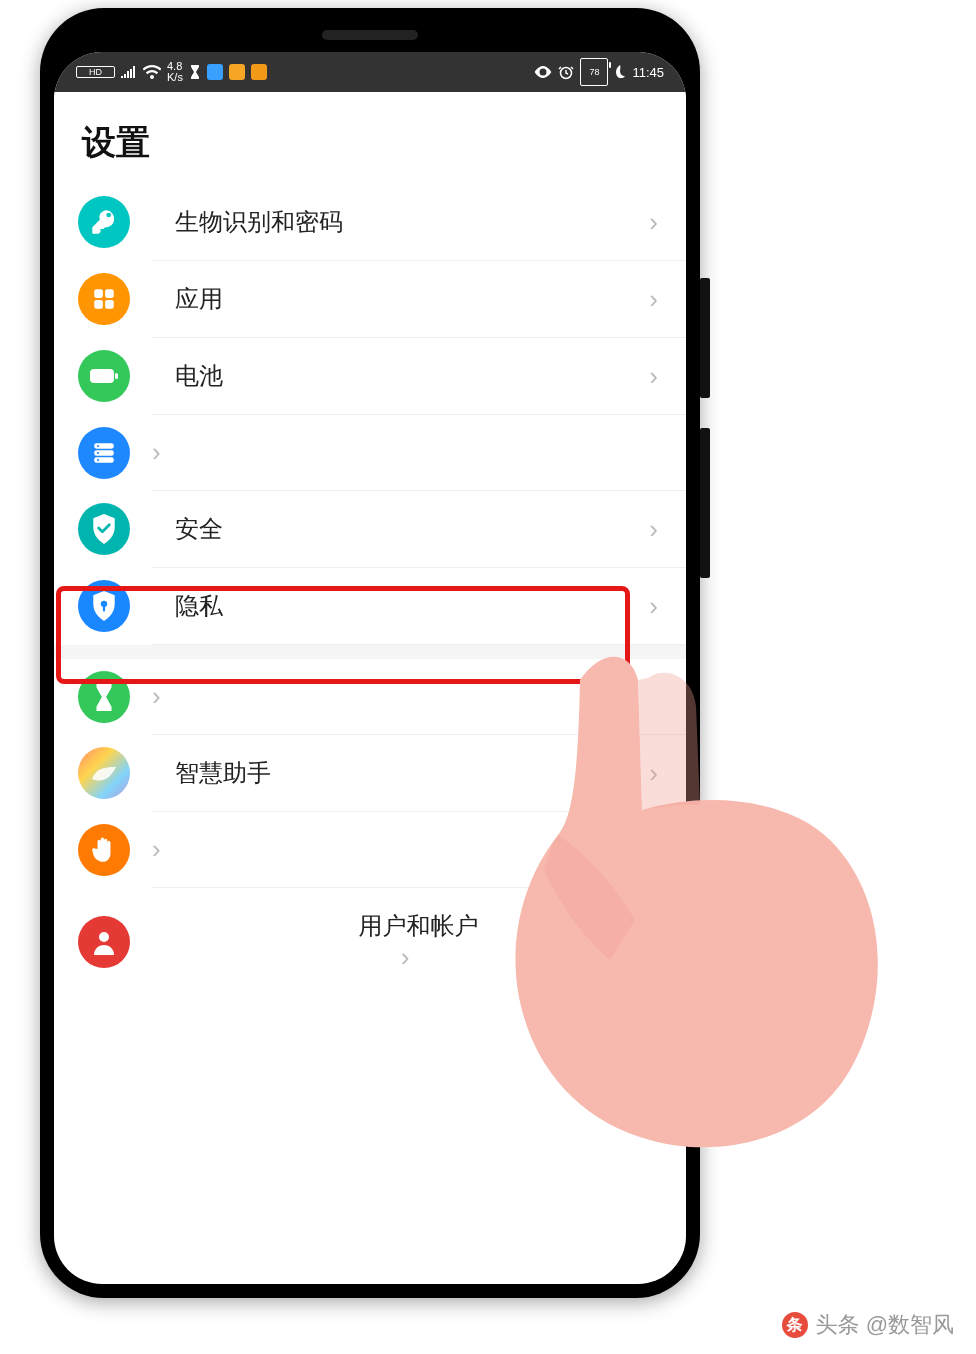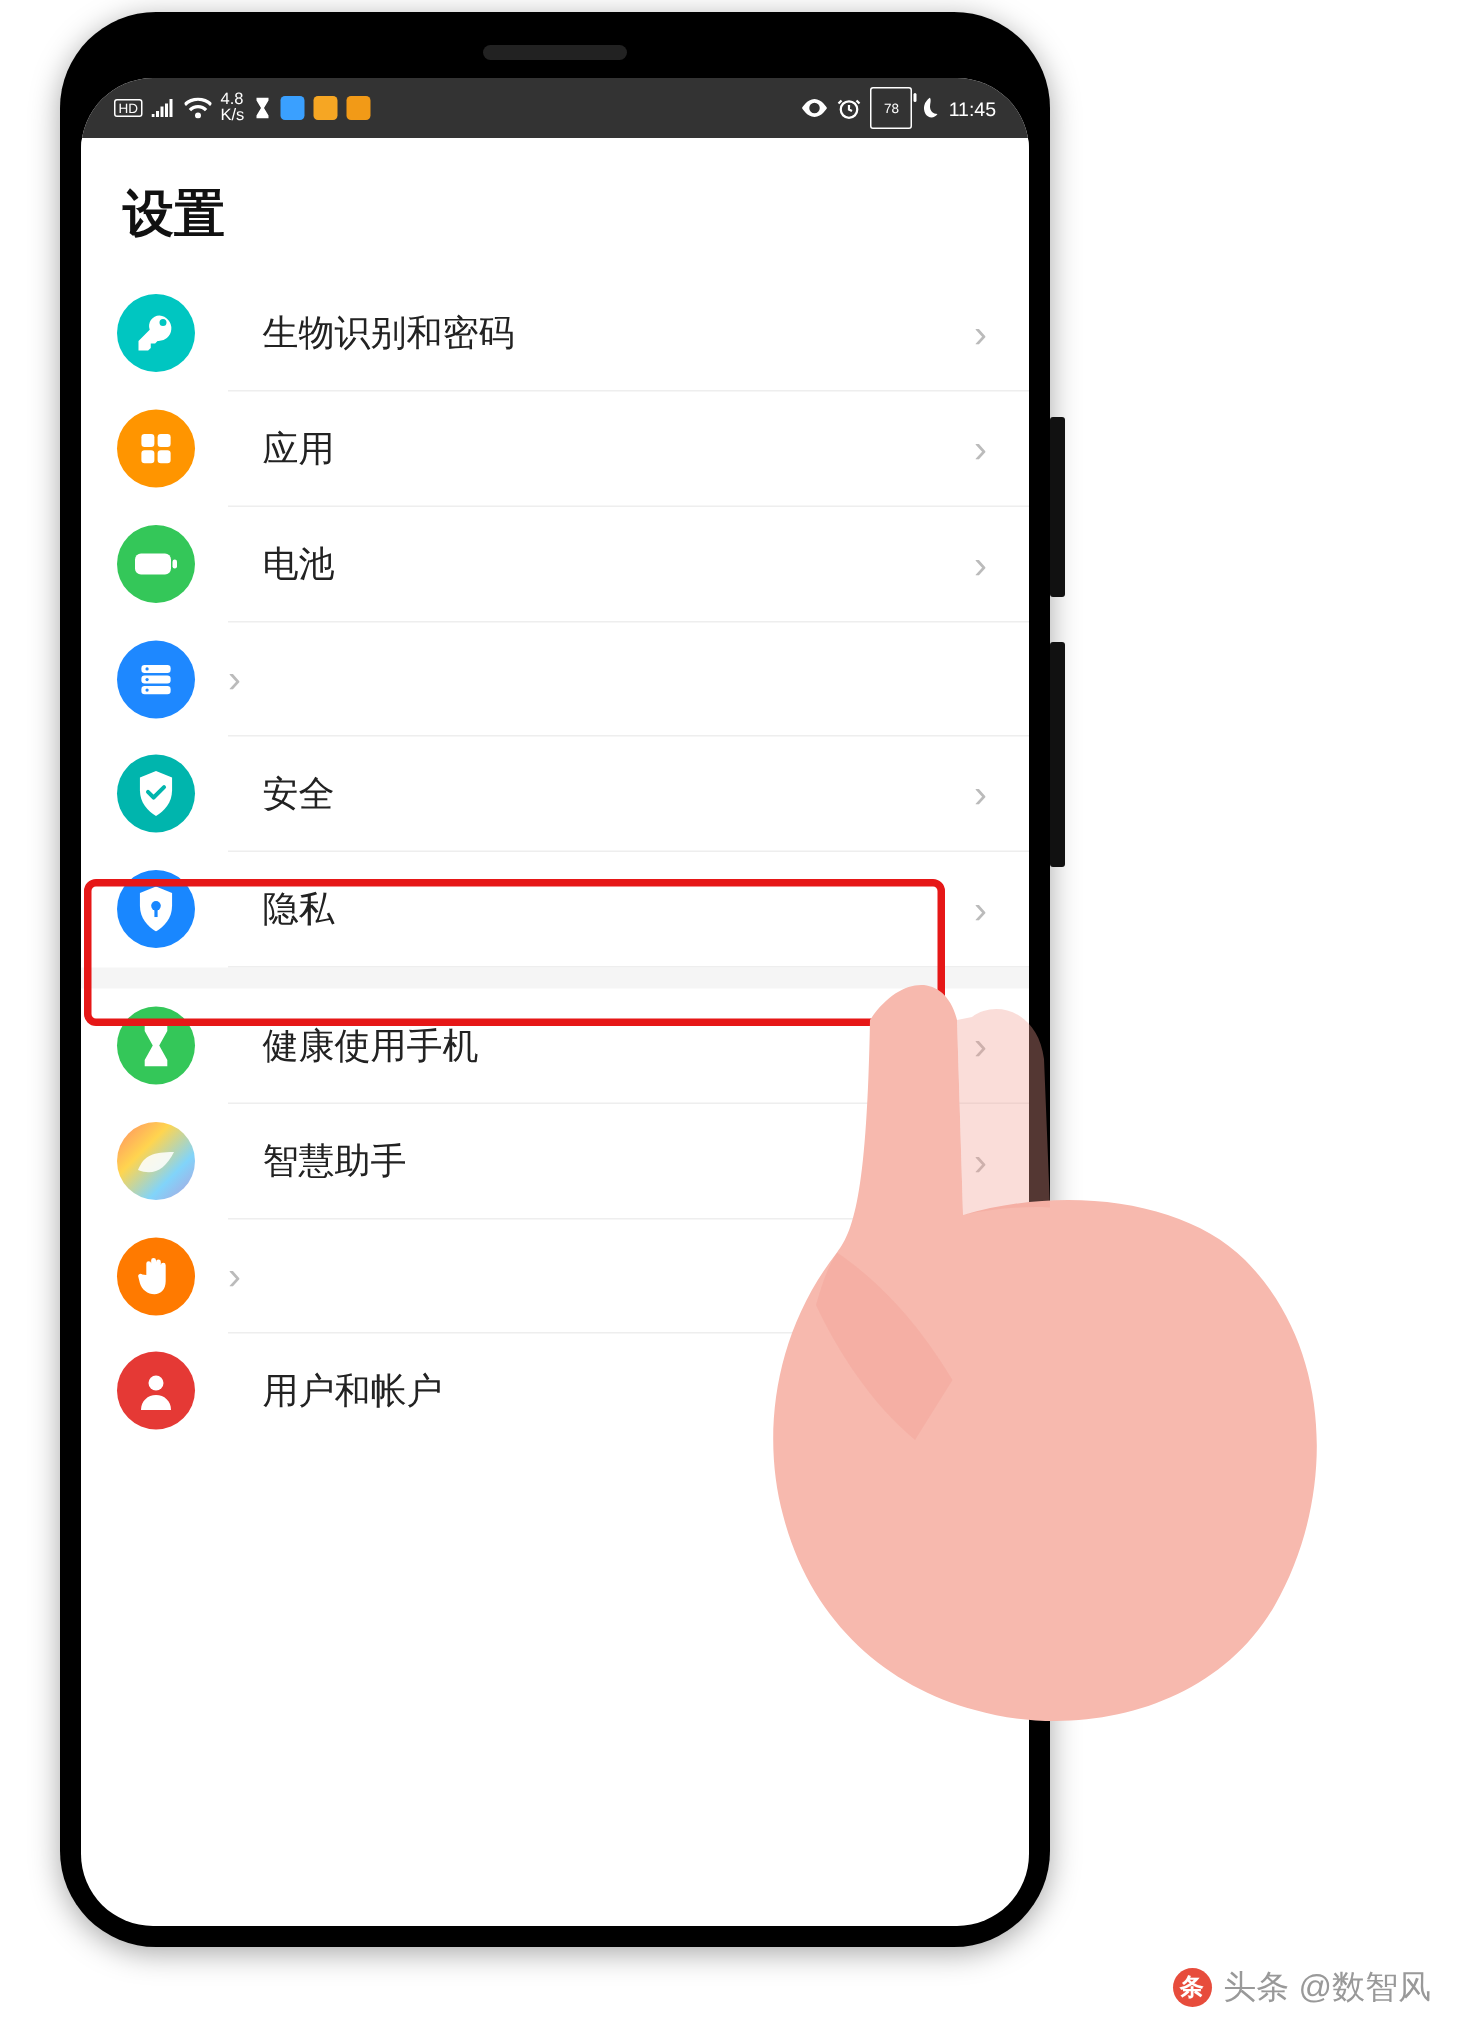--- a/index.html
+++ b/index.html
@@ -55,21 +55,21 @@
     justify-content: space-between;
     padding: 0 22px;
     font-size: 15px;
   }
   .status-left, .status-right { display: flex; align-items: center; gap: 6px; }
   .status-left .net-speed { font-size: 11px; line-height: 1; text-align: left; }
   .sb-dot { width: 16px; height: 16px; border-radius: 3px; display: inline-block; }
   .sb-dot.blue { background:#3aa0ff; }
   .sb-dot.orange { background:#f6a623; }
   .sb-dot.orange2 { background:#f29a17; }
-  .hd-badge { font-size: 9px; border: 1px solid #fff; border-radius: 2px; padding: 0 2px; line-height: 1.2; }
+  .hd-badge { font-size: 9px; border: 1px solid #fff; border-radius: 2px; padding: 0 12px; line-height: 1.2; }
   .batt {
     display:inline-flex;align-items:center; position:relative;
     width:28px;height:28px;border:1px solid #fff;border-radius:2px;
     font-size:9px;justify-content:center;
   }
   .batt::after{content:"";position:absolute;right:-4px;top:3px;width:2px;height:6px;background:#fff;border-radius:1px;}
   
   .page { background:#fff; }
   .page-title {
     font-size: 34px;
@@ -78,21 +78,21 @@
     color: #111;
   }
   .list { padding: 0 0 0 24px; }
   .row {
     display:flex; align-items:center;
     padding: 22px 24px 22px 0;
     border-bottom: 1px solid #eee;
     margin-left: 74px;
     position: relative;
   }
-  .row:last-child { border-bottom: none; }
+  .row:last-child { border-bottom: none; flex-direction: column; }
   .icon-wrap {
     position:absolute; left: -74px; top: 50%; transform: translateY(-50%);
     width: 52px; height: 52px; border-radius: 50%;
     display:flex; align-items:center; justify-content:center;
     color:#fff;
   }
   .label { font-size: 24px; color:#222; flex:1;margin-left:23px; }
   .chev { color:#bbb; font-size: 26px; padding-right: 4px; }
   .gap { height: 14px; background:#f5f5f5; margin-left:-24px; }
   
@@ -277,21 +277,20 @@
         </div>
 
         <div class="gap"></div>
 
         <div class="row">
           <div class="icon-wrap bg-green2">
             <svg width="22" height="28" viewBox="0 0 20 26">
                 <path fill="#fff" d="M3 0h14v4l-5 9 5 9v4H3v-4l5-9-5-9z"></path>
               </svg>
           </div>
-          <span class="label">健康使用手机</span>
           <span class="chev">›</span>
         </div>
 
         <div class="row">
           <div class="icon-wrap bg-grad">
             <svg width="28" height="20" viewBox="0 0 28 20">
                 <path fill="rgba(255,255,255,.85)" d="M2 16c4-10 10-12 24-12-6 12-14 16-24 12z"></path>
               </svg>
           </div>
           <span class="label">智慧助手</span>

